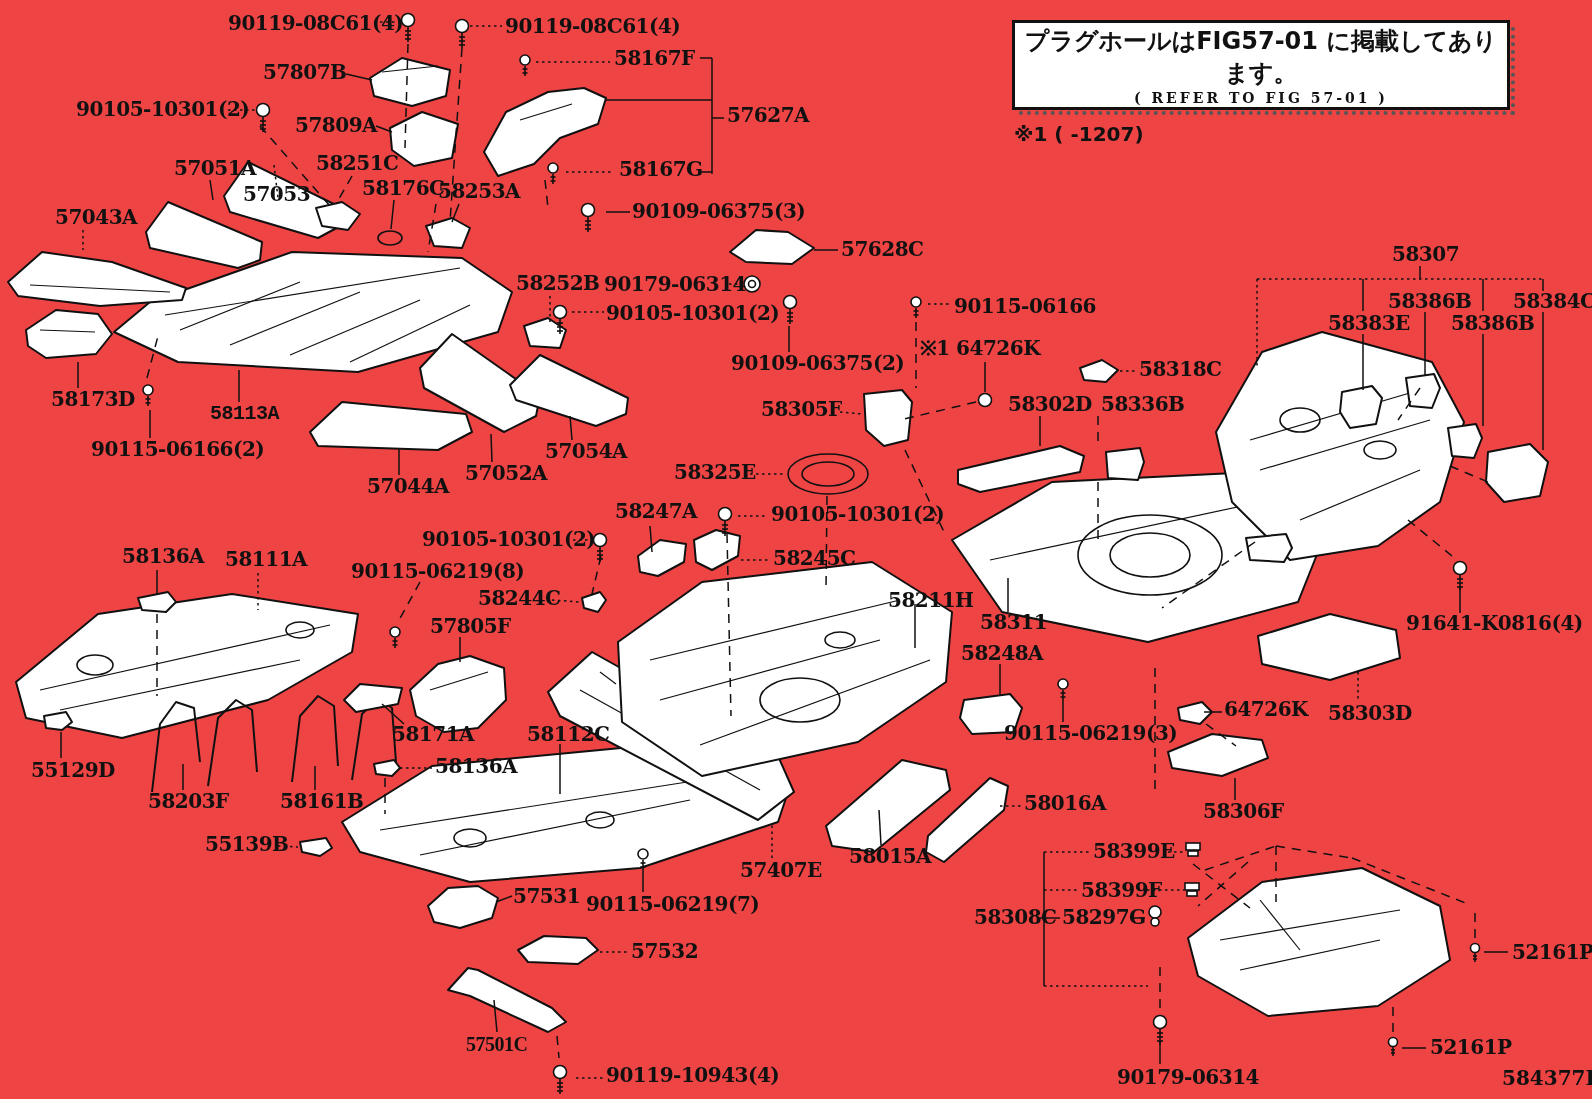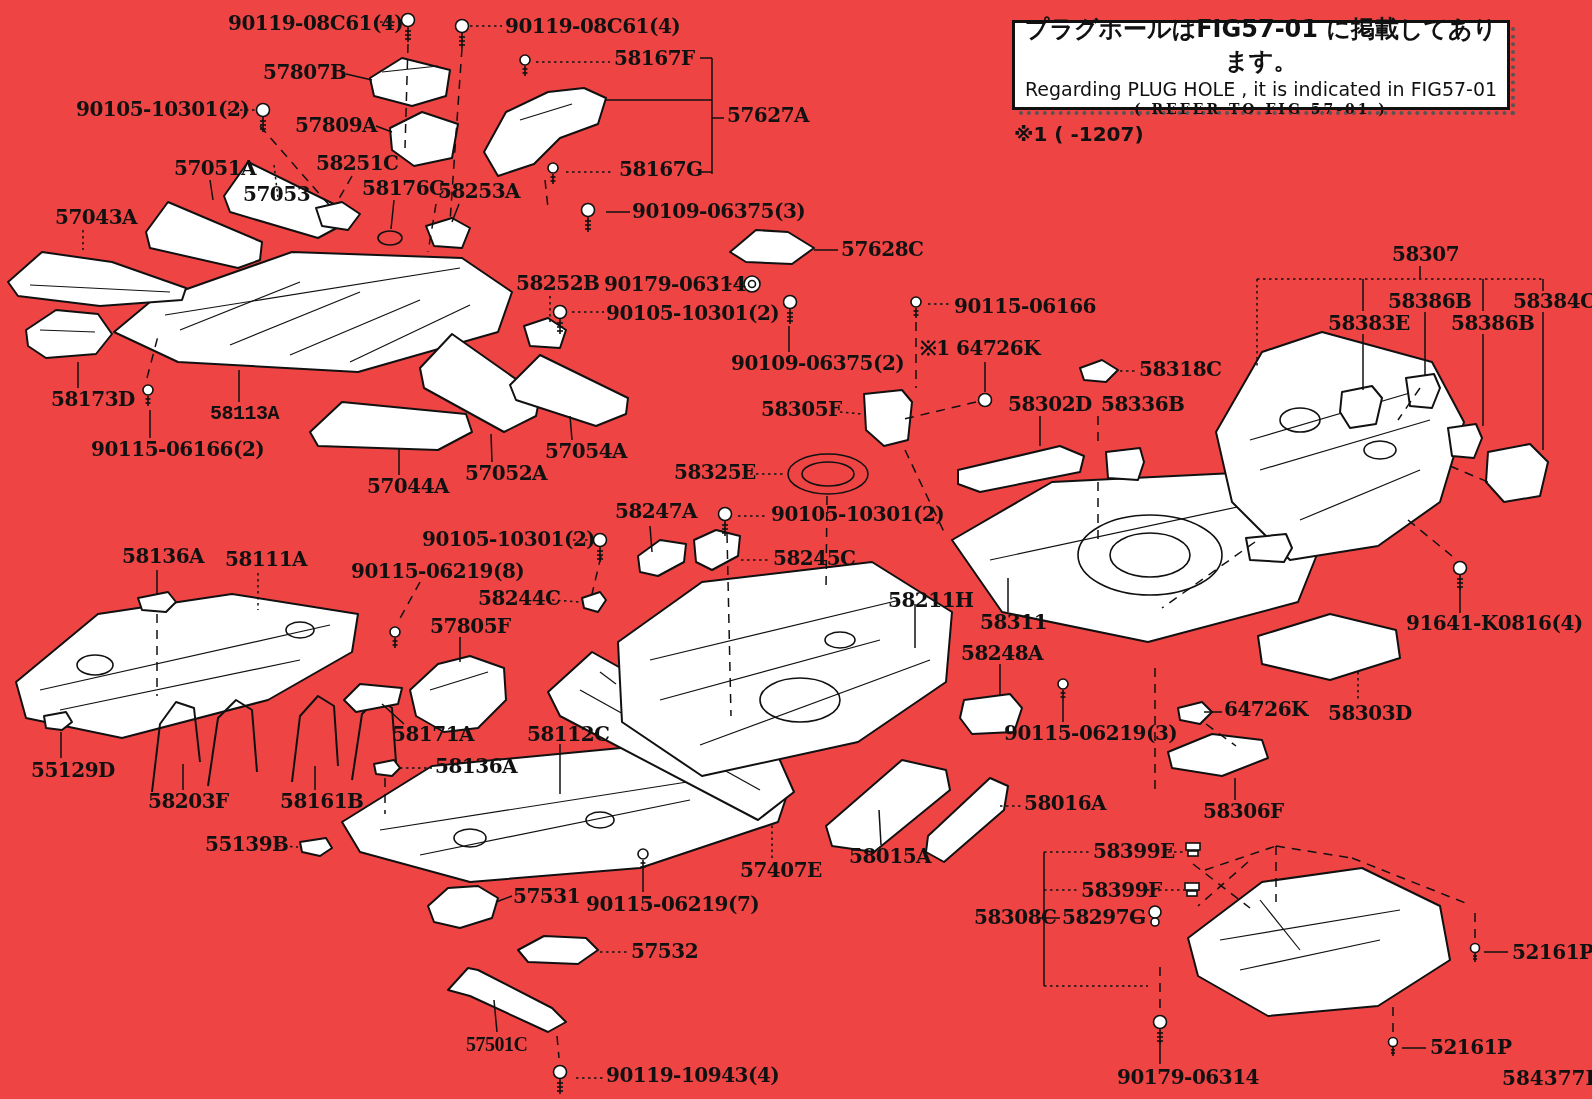--- a/index.html
+++ b/index.html
@@ -419,19 +419,18 @@
       <div class="plabel" style="left: 974px; top: 907px;">58308C</div>
       <div class="plabel" style="left: 1062px; top: 907px;">58297G</div>
       <div class="plabel" style="left: 1512px; top: 942px;">52161P</div>
       <div class="plabel" style="left: 1430px; top: 1037px;">52161P</div>
       <div class="plabel" style="left: 1117px; top: 1067px;">90179-06314</div>
     </div>
 
   <div class="note-shadow"></div>
   <div class="note">
     <div class="jp">プラグホールはFIG57-01 に掲載してあります。</div>
-    <div class="en">Regarding PLUG HOLE , it is indicated in FIG57-01</div>
     <div class="ref">( REFER TO FIG 57-01 )</div>
   </div>
 
   <div class="footnote">※1 (      -1207)</div>
   <div class="diagcode">584377B</div>
 </div>
 
 </body></html>

